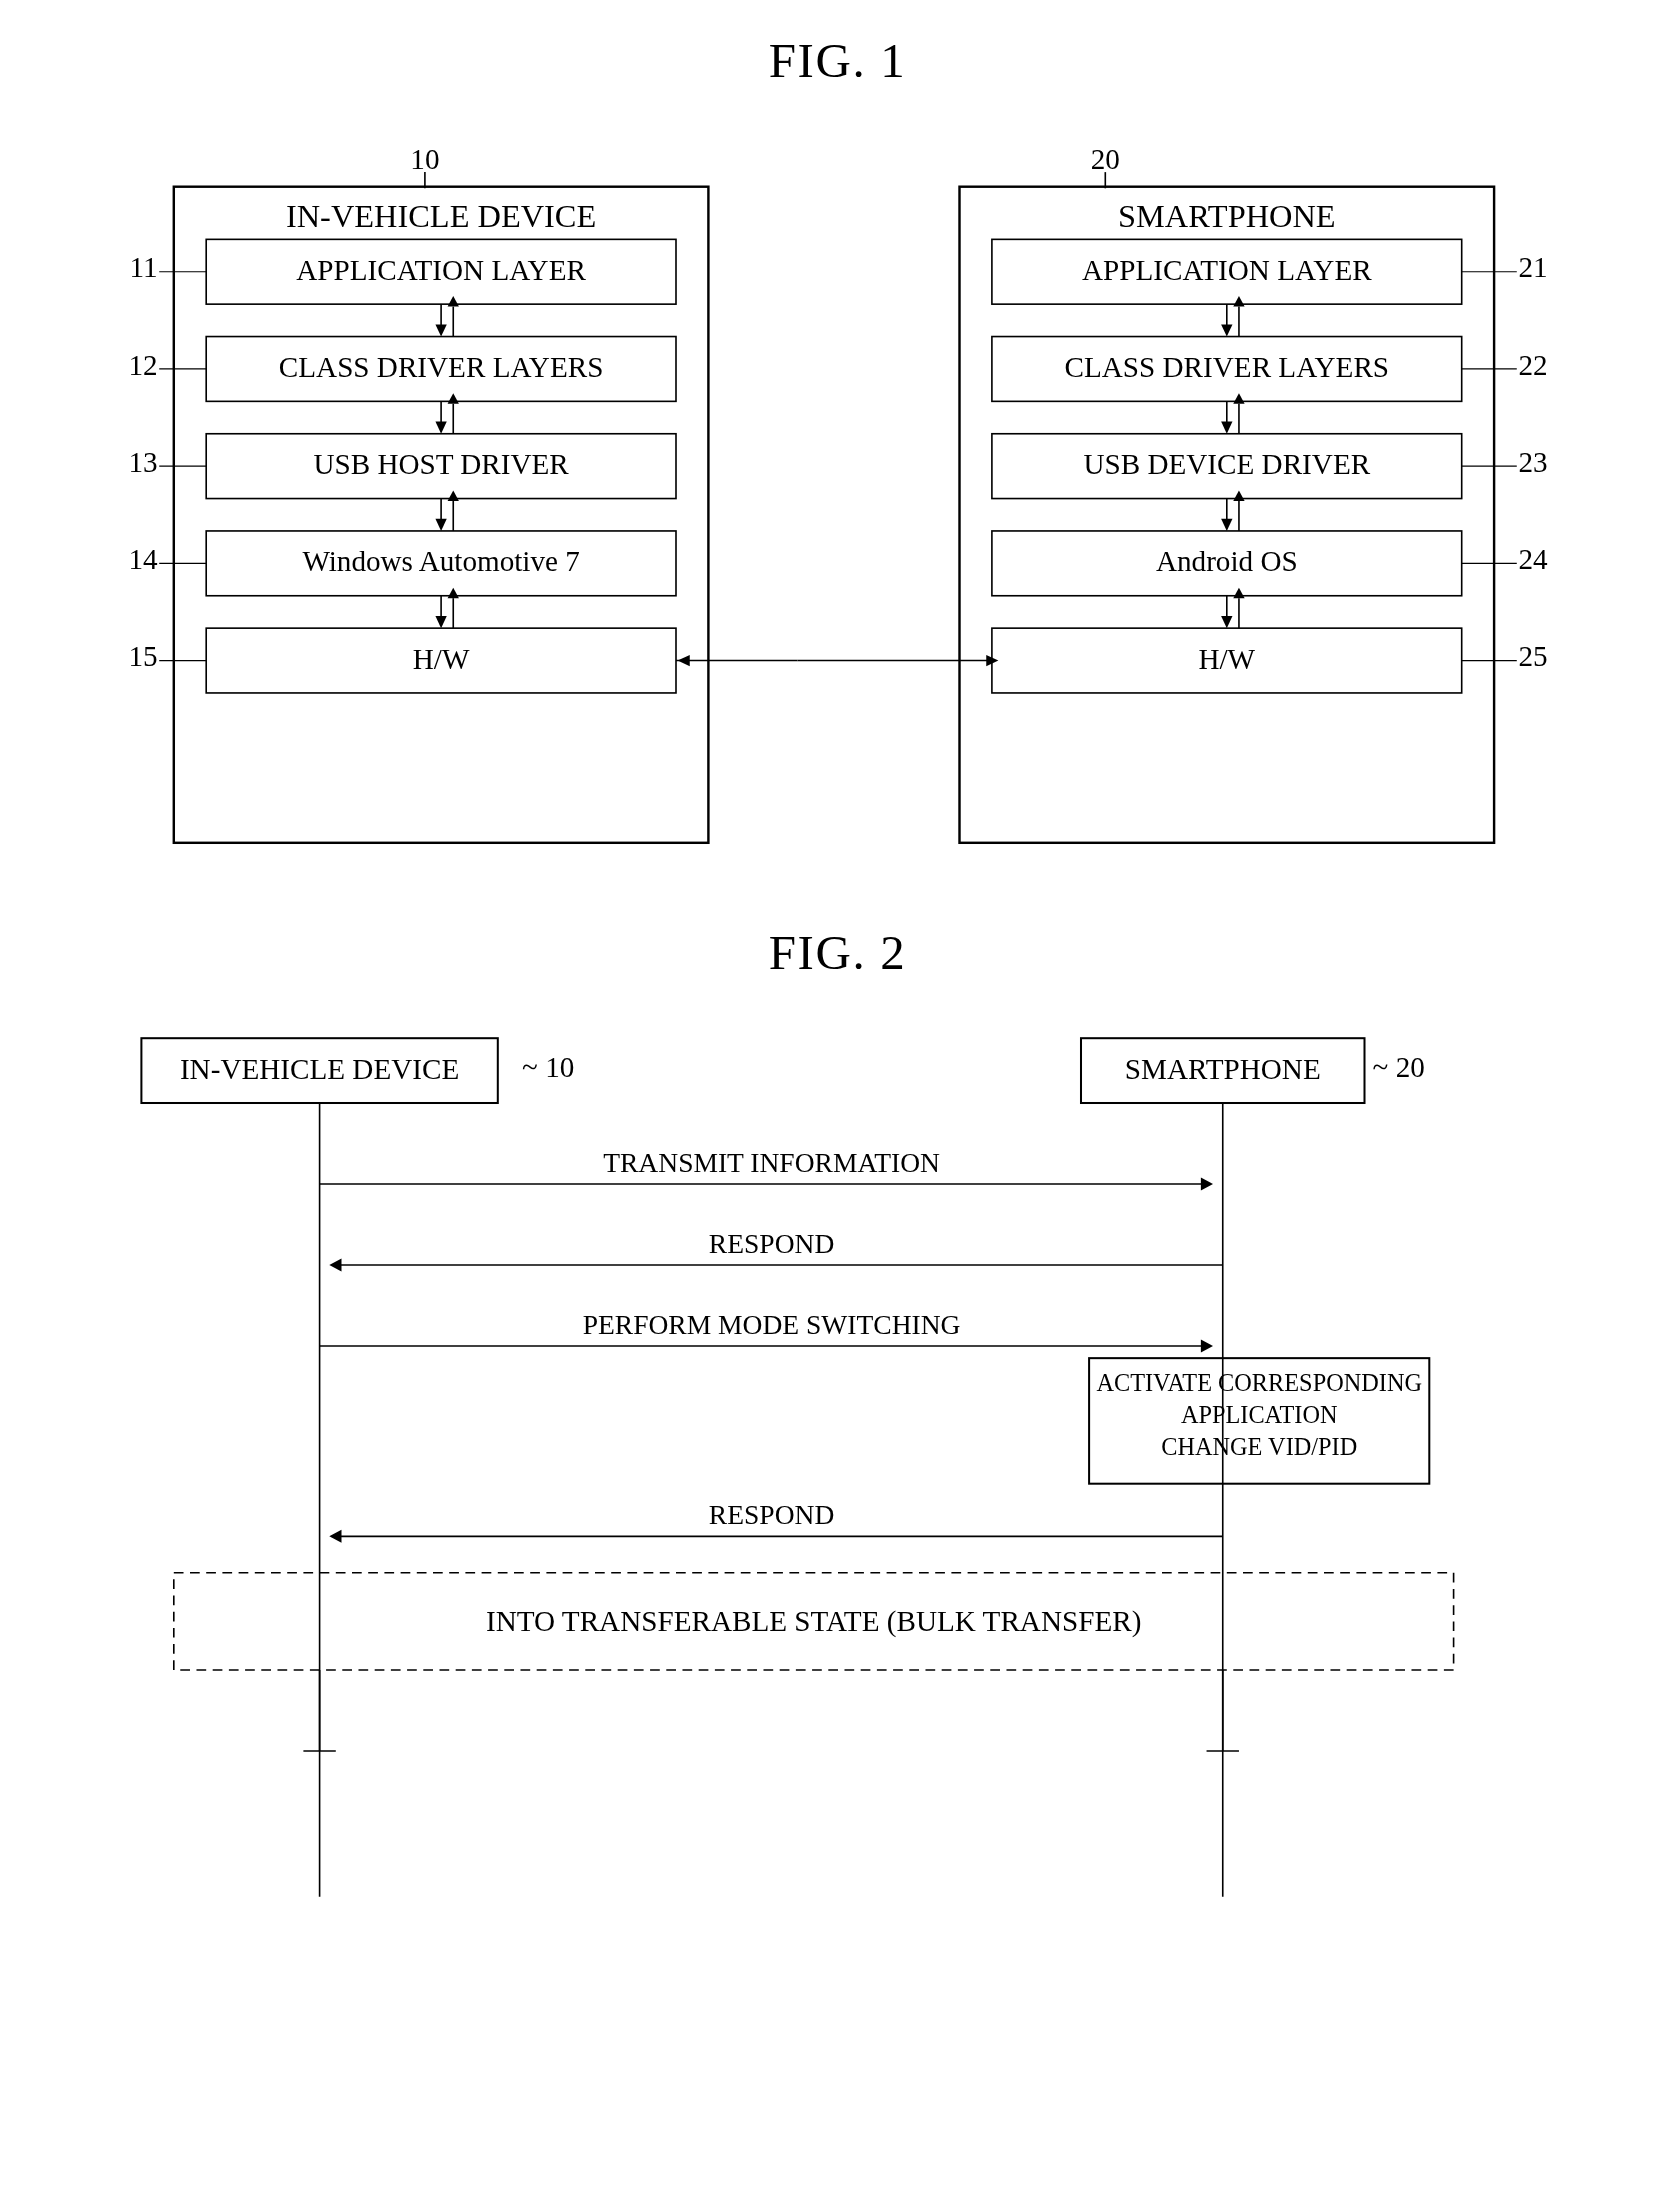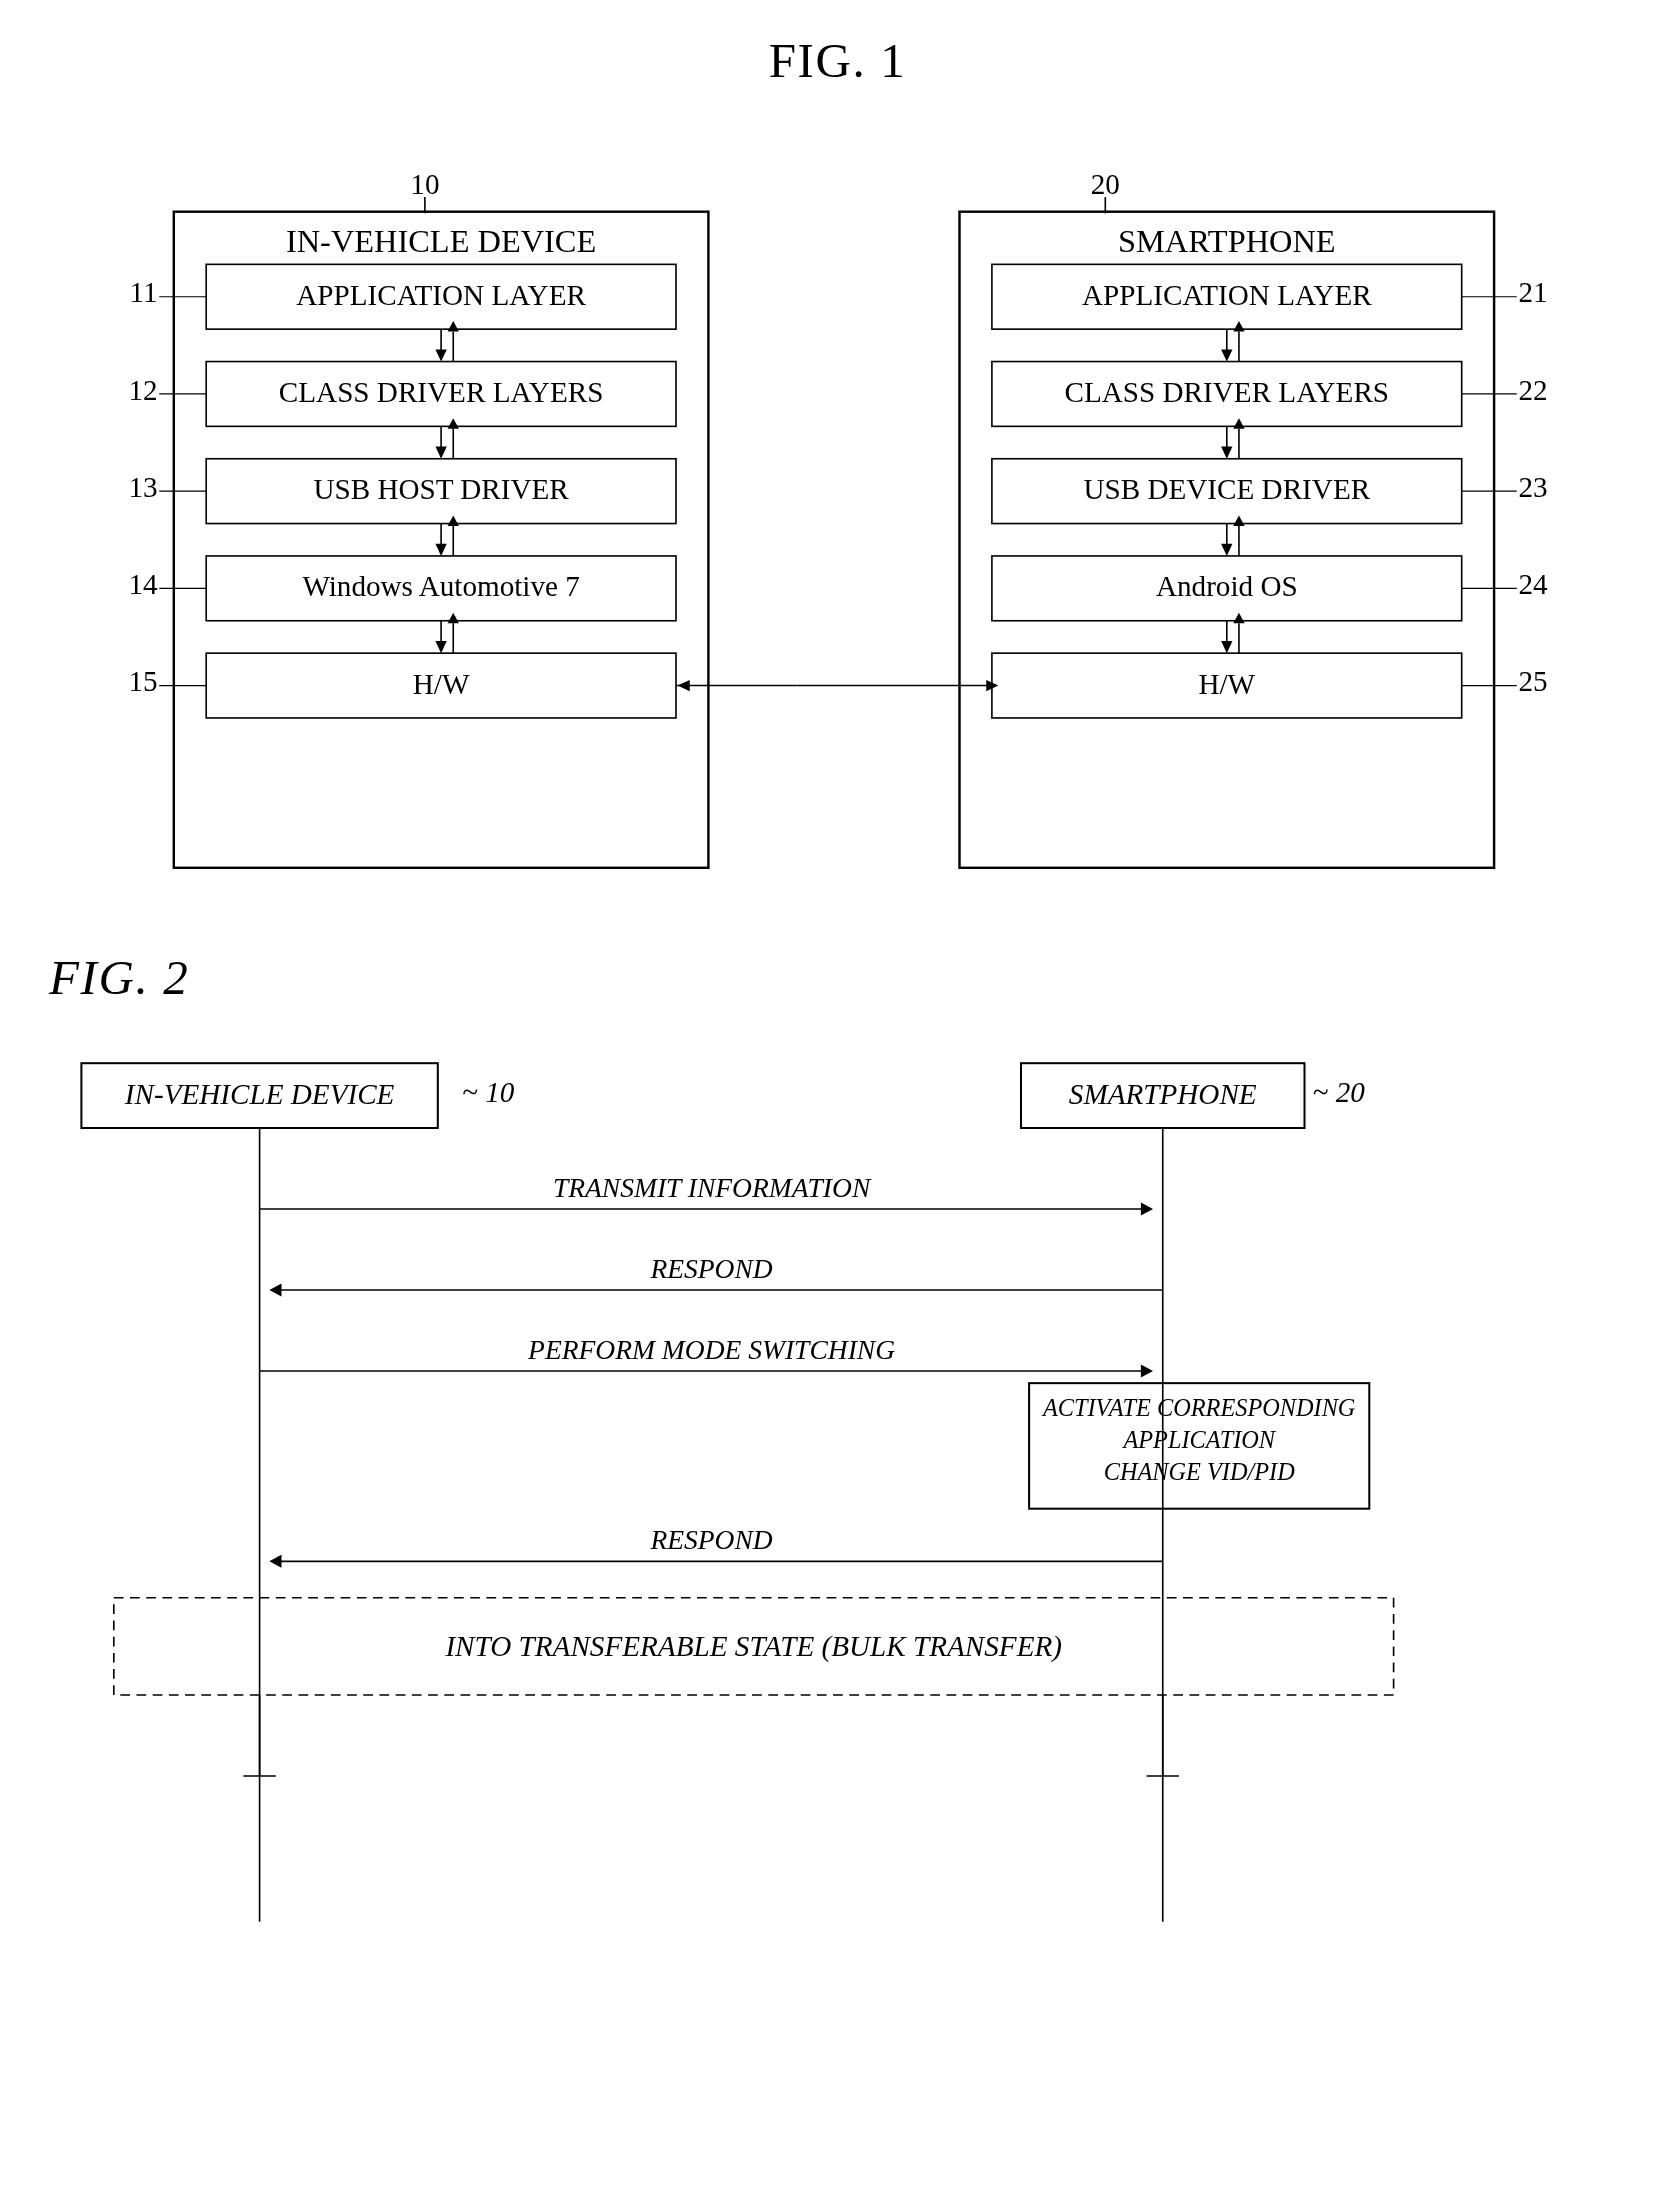--- a/index.html
+++ b/index.html
@@ -18,36 +18,35 @@
       width: 100%;
     }
 
     
     .fig1-section {
       width: 100%;
       display: flex;
       flex-direction: column;
       align-items: center;
       margin-bottom: 65px;
-      gap: 25px;
     }
 
     .fig-title {
       font-size: 49px;
       font-weight: normal;
       margin-bottom: 41px;
       letter-spacing: 1.6px;
     }
 
     
     .fig2-section {
       width: 100%;
       display: flex;
       flex-direction: column;
-      font-style: italic;
+      align-items: center;
     }
   </style>
 </head>
 <body>
 
 <div class="page-container">
 
   <div class="fig1-section">
     <div class="fig-title">FIG. 1</div>
 

